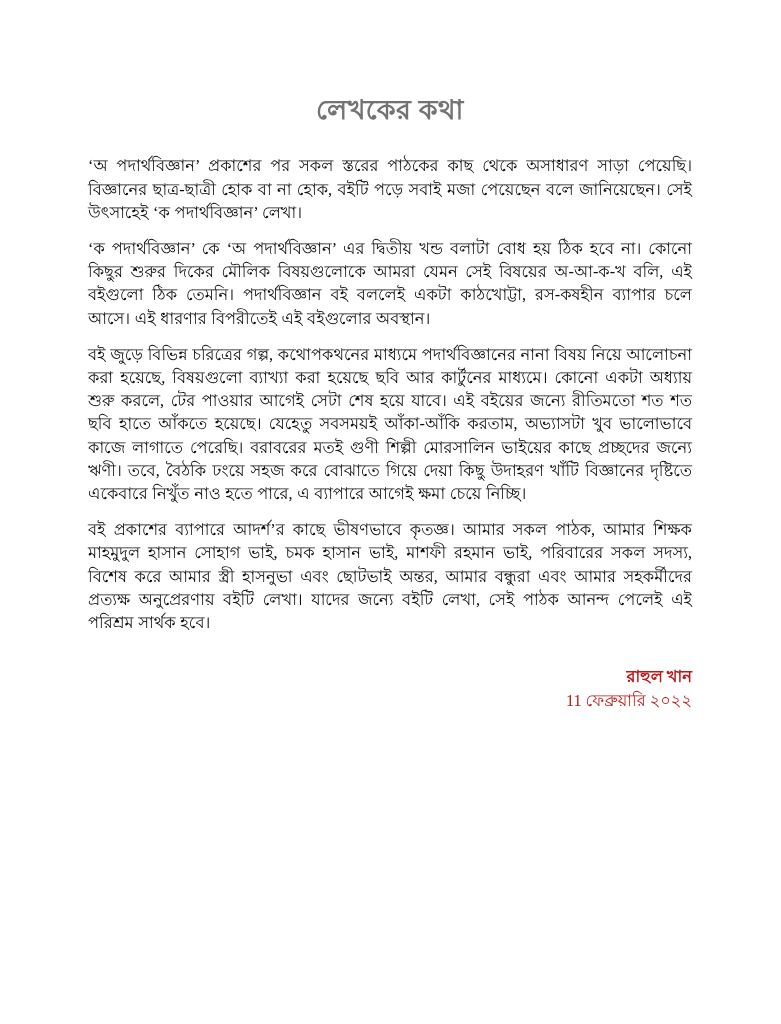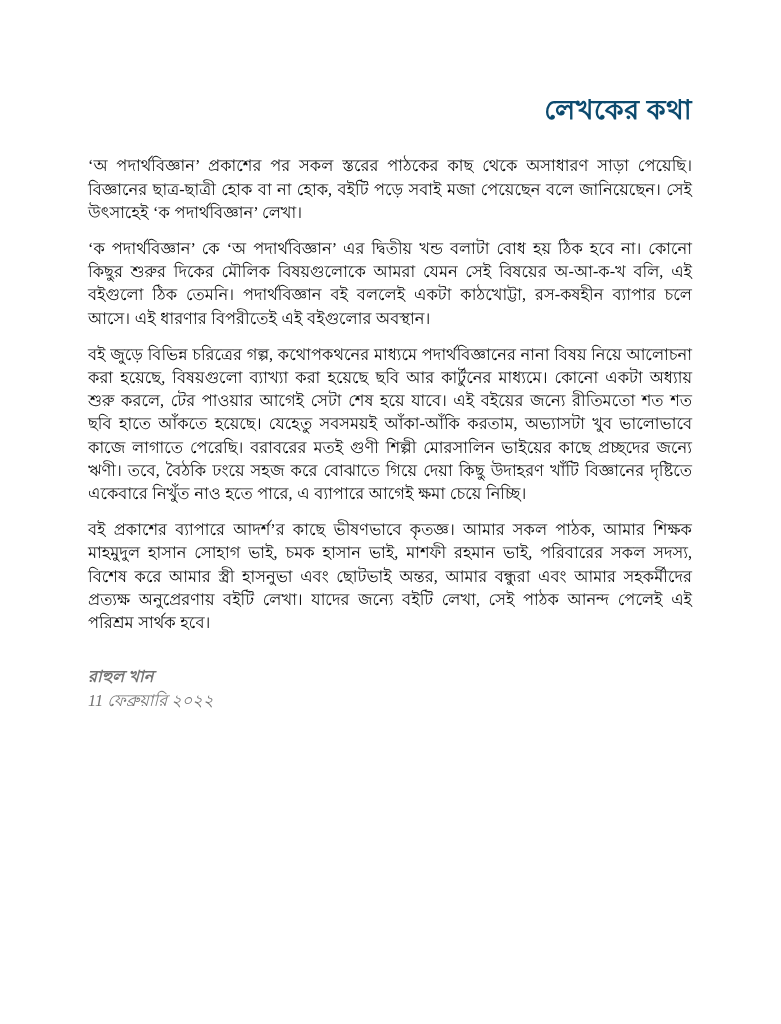--- a/index.html
+++ b/index.html
@@ -24,28 +24,28 @@
     padding: 0;
     overflow: hidden;
   }
   .content {
     position: absolute;
     left: 88px;
     top: 92px;
     width: 604px;
   }
   .doc-title {
-    text-align: right;
+    text-align: center;
     font-size: 27px;
     font-weight: 700;
     line-height: 1.35;
     letter-spacing: 0.5px;
     margin: 0 0 26px 0;
     padding: 0;
-    color: #0c4a6e;
+    color: #737373;
   }
   .body-paragraph {
     text-align: justify;
     text-justify: inter-word;
     font-size: 16.3px;
     line-height: 23.2px;
     margin: 0 0 13px 0;
     padding: 0;
     color: #0d0d0d;
     word-spacing: 0.6px;
@@ -53,25 +53,24 @@
   }
   .body-paragraph:last-of-type {
     margin-bottom: 0;
   }
   .signature-block {
     margin-top: 31px;
   }
   .signature-line {
     font-size: 16.3px;
     line-height: 23.6px;
-    text-align: left;
+    text-align: right;
     margin: 0;
     padding: 0;
-    color: #737373;
-    font-style: italic;
+    color: #b91c1c;
   }
   .signature-name {
     font-weight: 600;
   }
 </style>
 </head>
 <body>
 
 <div class="page">
   <div class="content">

